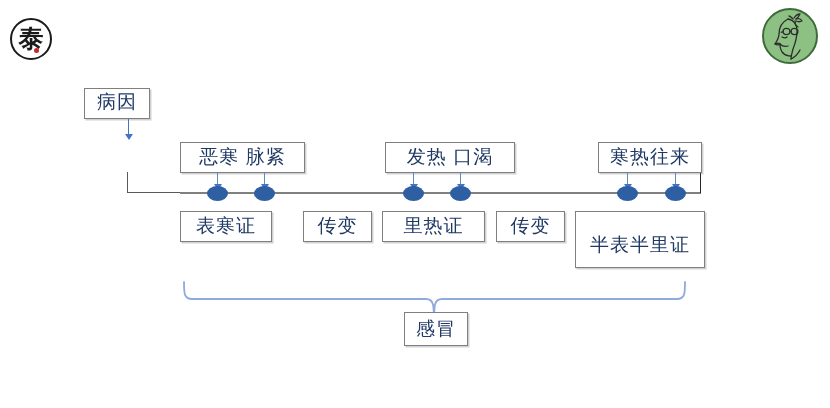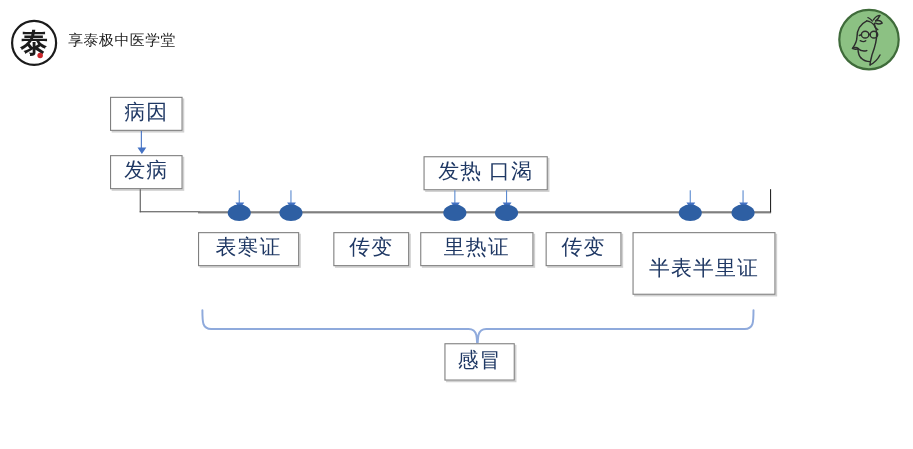--- a/index.html
+++ b/index.html
@@ -141,21 +141,20 @@
 </style>
 </head>
 <body>
 
 <div id="canvas">
 
   <div class="logo-stamp">
     <span class="glyph nosel">泰</span>
     <span class="reddot"></span>
   </div>
-  <div class="brand-text nosel">享泰极中医学堂</div>
 
   <div class="avatar">
     <svg width="52" height="52" viewBox="0 0 52 52">
       <g fill="none" stroke="#2d2d2d" stroke-width="1.3" stroke-linecap="round" stroke-linejoin="round">
         <path d="M24 9 C18 12 15 18 15 24 C15 28 13 31 11 34 C13 35 15 35 16 34 C16 38 17 41 19 43"></path>
         <path d="M24 9 C30 10 33 15 33 21 C33 28 31 34 29 39 C28 43 27 46 27 49"></path>
         <path d="M16 34 C18 36 21 37 24 36"></path>
         <path d="M11 34 C13 33 15 33 16 34"></path>
         <ellipse cx="22.5" cy="21.5" rx="3.4" ry="3.1"></ellipse>
         <ellipse cx="30.5" cy="21.5" rx="3.4" ry="3.1"></ellipse>
@@ -165,43 +164,44 @@
         <path d="M19 43 C21 45 24 46 27 46"></path>
         <path d="M27 49 C31 47 34 44 36 40"></path>
         <path d="M30 8 C32 5 34 4 36 4 C35 6 34 8 32 9"></path>
         <path d="M32 9 C35 8 37 9 38 11 C36 12 34 12 32 11"></path>
         <path d="M31 11 C31 14 32 16 34 17"></path>
         <path d="M29 9 C27 7 26 6 25 6"></path>
       </g>
     </svg>
   </div>
 
-  <div class="box" style="left:100px; top:88px; width:66px; height:31px;font-family:Liberation Mono, monospace;">病因</div>
+  <div class="box" style="left:84px; top:88px; width:66px; height:31px;font-family:Liberation Mono, monospace;">病因</div>
 
   <div class="vline" style="left:128px; top:119px; height:16px;"></div>
   <div class="arrowhead" style="left:124.7px; top:134px;"></div>
 
-  <div class="box" style="left:100px; top:141px; width:66px; height:31px;">发病</div>
 
   <div class="elbow" style="left:127px; top:172px; width:55px; height:21px;"></div>
 
   <div class="timeline" style="left:180px; top:192px; width:521px;"></div>
   <div class="elbow-r" style="left:699.4px; top:172px; width:2px; height:21px;"></div>
 
+  <div class="box" style="left:180px; top:142px; width:125px; height:31px;">恶寒 脉紧</div>
   <div class="vline thin" style="left:217px; top:173px; height:12px;"></div>
   <div class="arrowhead" style="left:213.7px; top:184px;"></div>
   <div class="vline thin" style="left:264px; top:173px; height:12px;"></div>
   <div class="arrowhead" style="left:260.7px; top:184px;"></div>
 
-  <div class="box" style="left:385px; top:142px; width:113px; height:31px;">发热 口渴</div>
+  <div class="box" style="left:385px; top:142px; width:130px; height:31px;">发热 口渴</div>
   <div class="vline thin" style="left:413px; top:173px; height:12px;"></div>
   <div class="arrowhead" style="left:409.7px; top:184px;"></div>
   <div class="vline thin" style="left:460px; top:173px; height:12px;"></div>
   <div class="arrowhead" style="left:456.7px; top:184px;"></div>
 
+  <div class="box" style="left:598px; top:142px; width:104px; height:31px;">寒热往来</div>
   <div class="vline thin" style="left:627px; top:173px; height:12px;"></div>
   <div class="arrowhead" style="left:623.7px; top:184px;"></div>
   <div class="vline thin" style="left:675px; top:173px; height:12px;"></div>
   <div class="arrowhead" style="left:671.7px; top:184px;"></div>
 
   <div class="dot" style="left:207px; top:185.5px;"></div>
   <div class="dot" style="left:254px; top:185.5px;"></div>
   <div class="dot" style="left:403px; top:185.5px;"></div>
   <div class="dot" style="left:450px; top:185.5px;"></div>
   <div class="dot" style="left:617px; top:185.5px;"></div>

